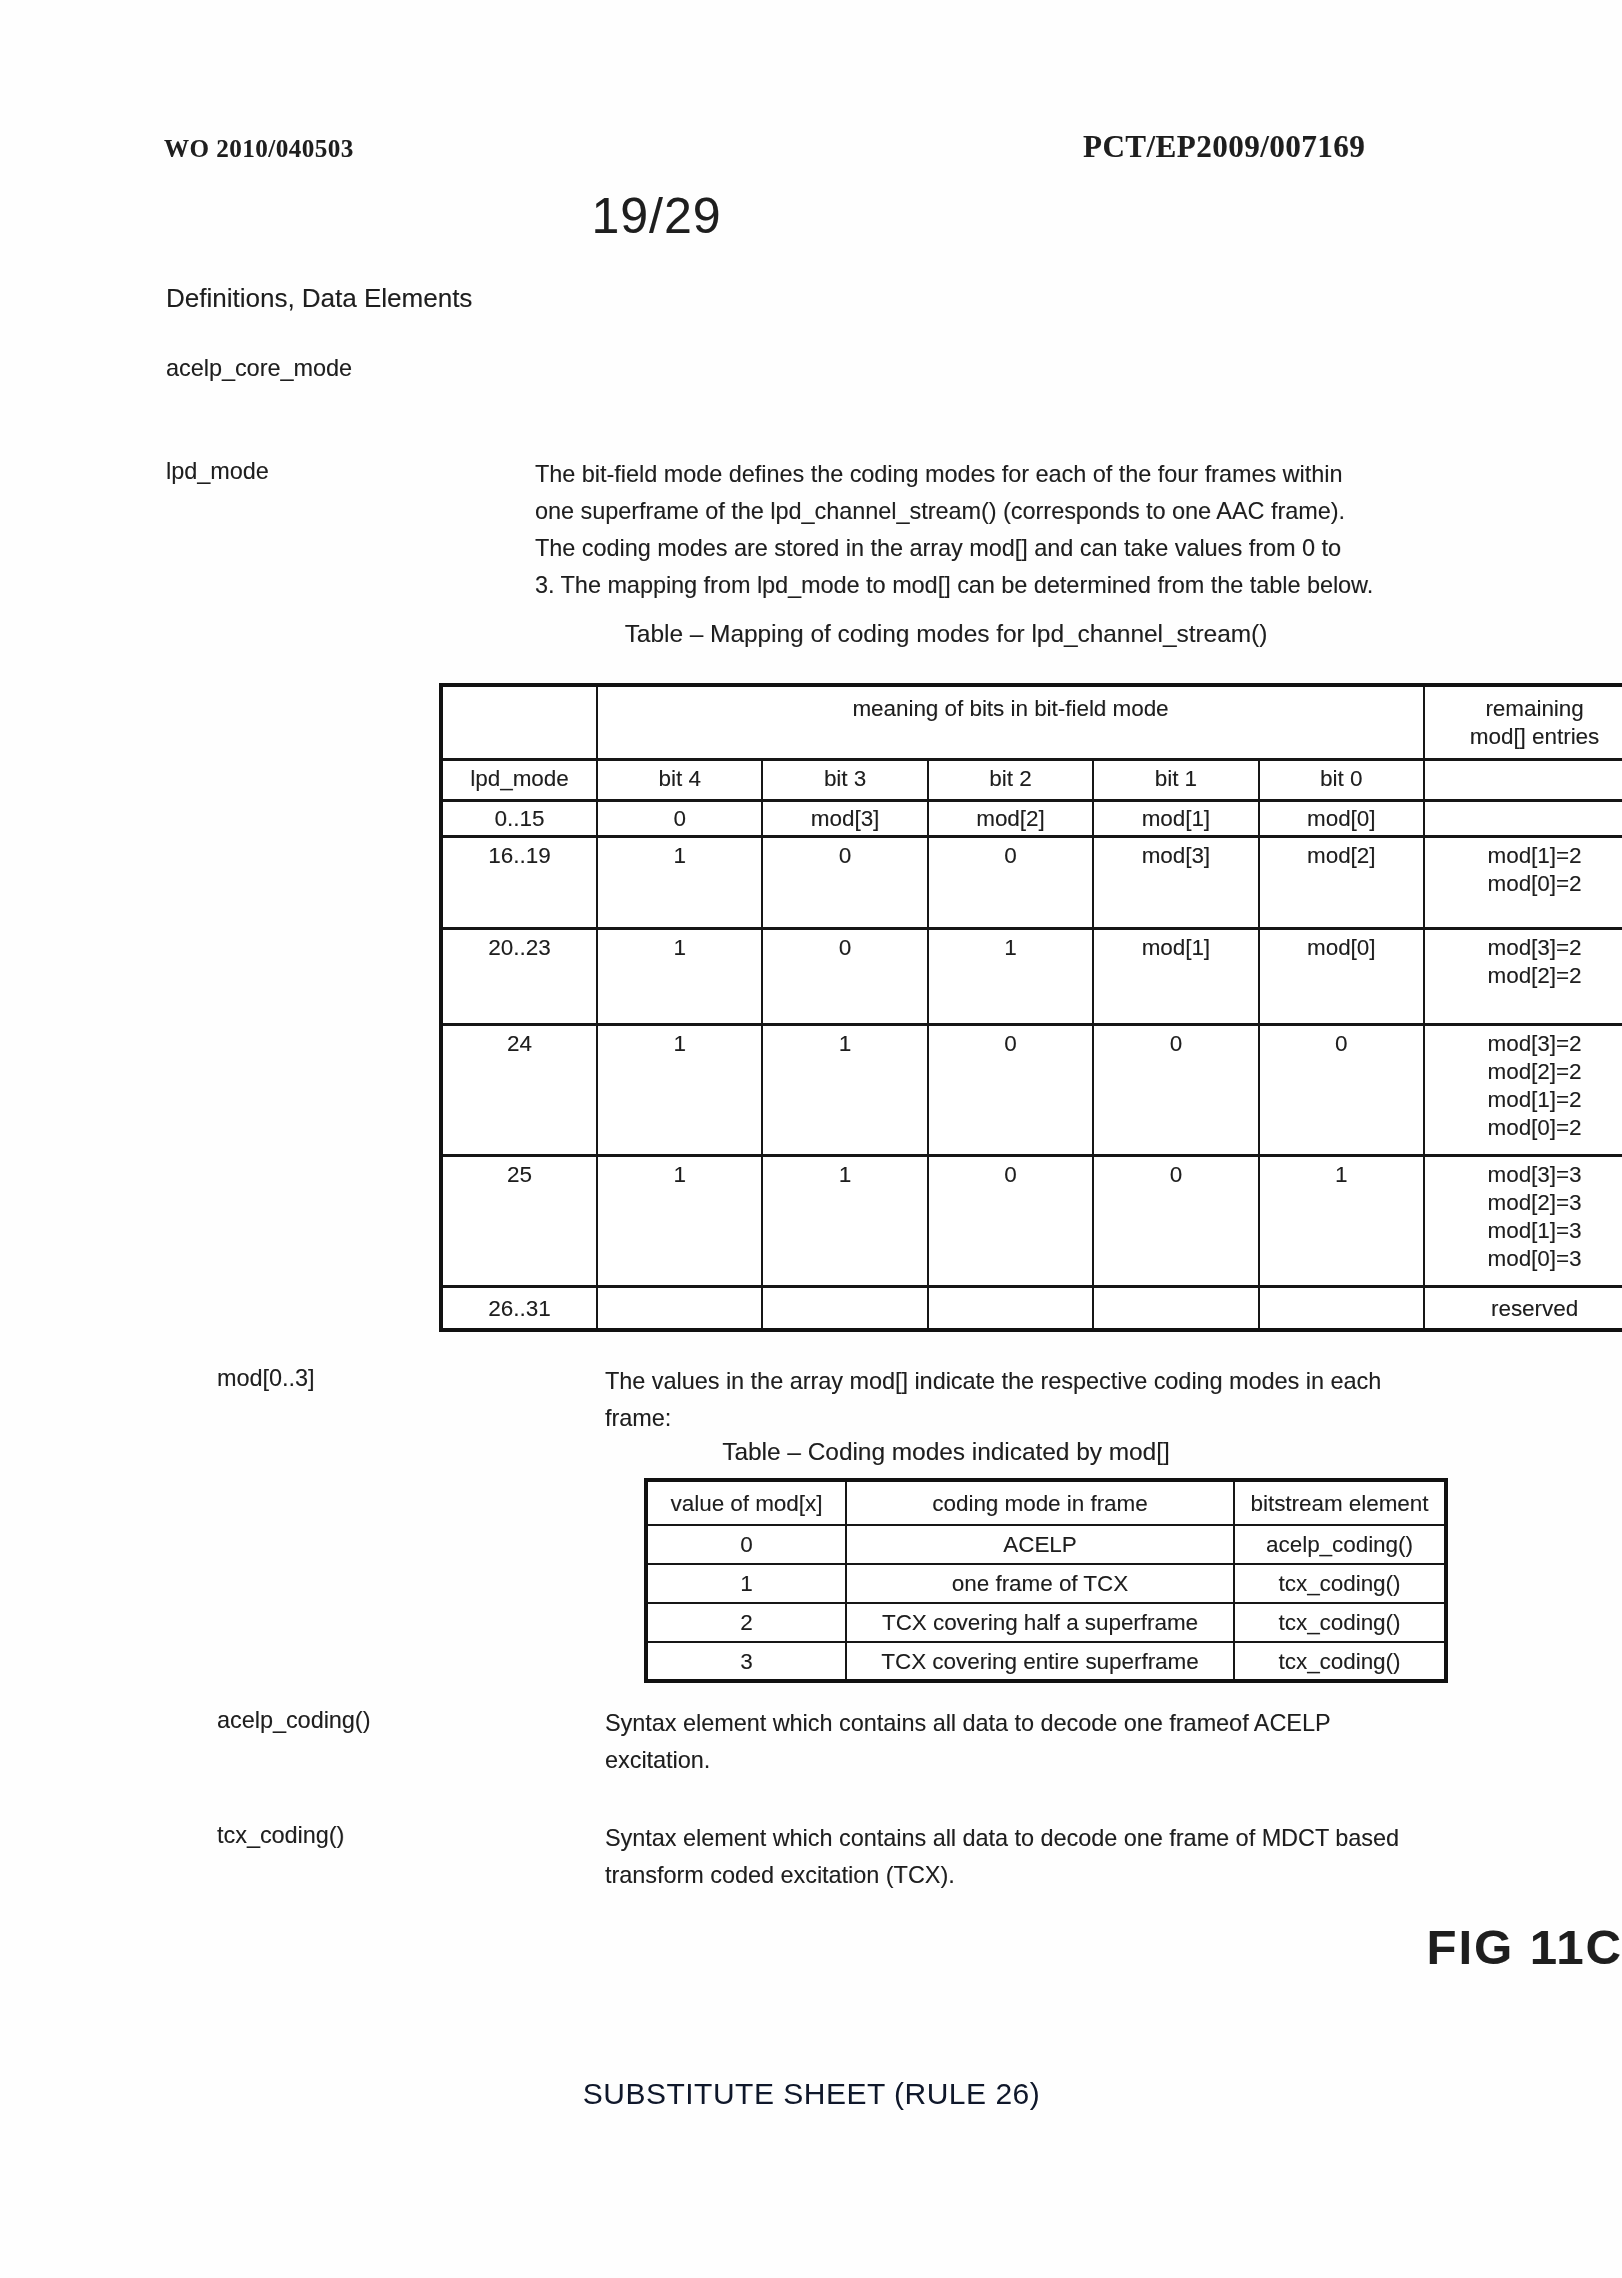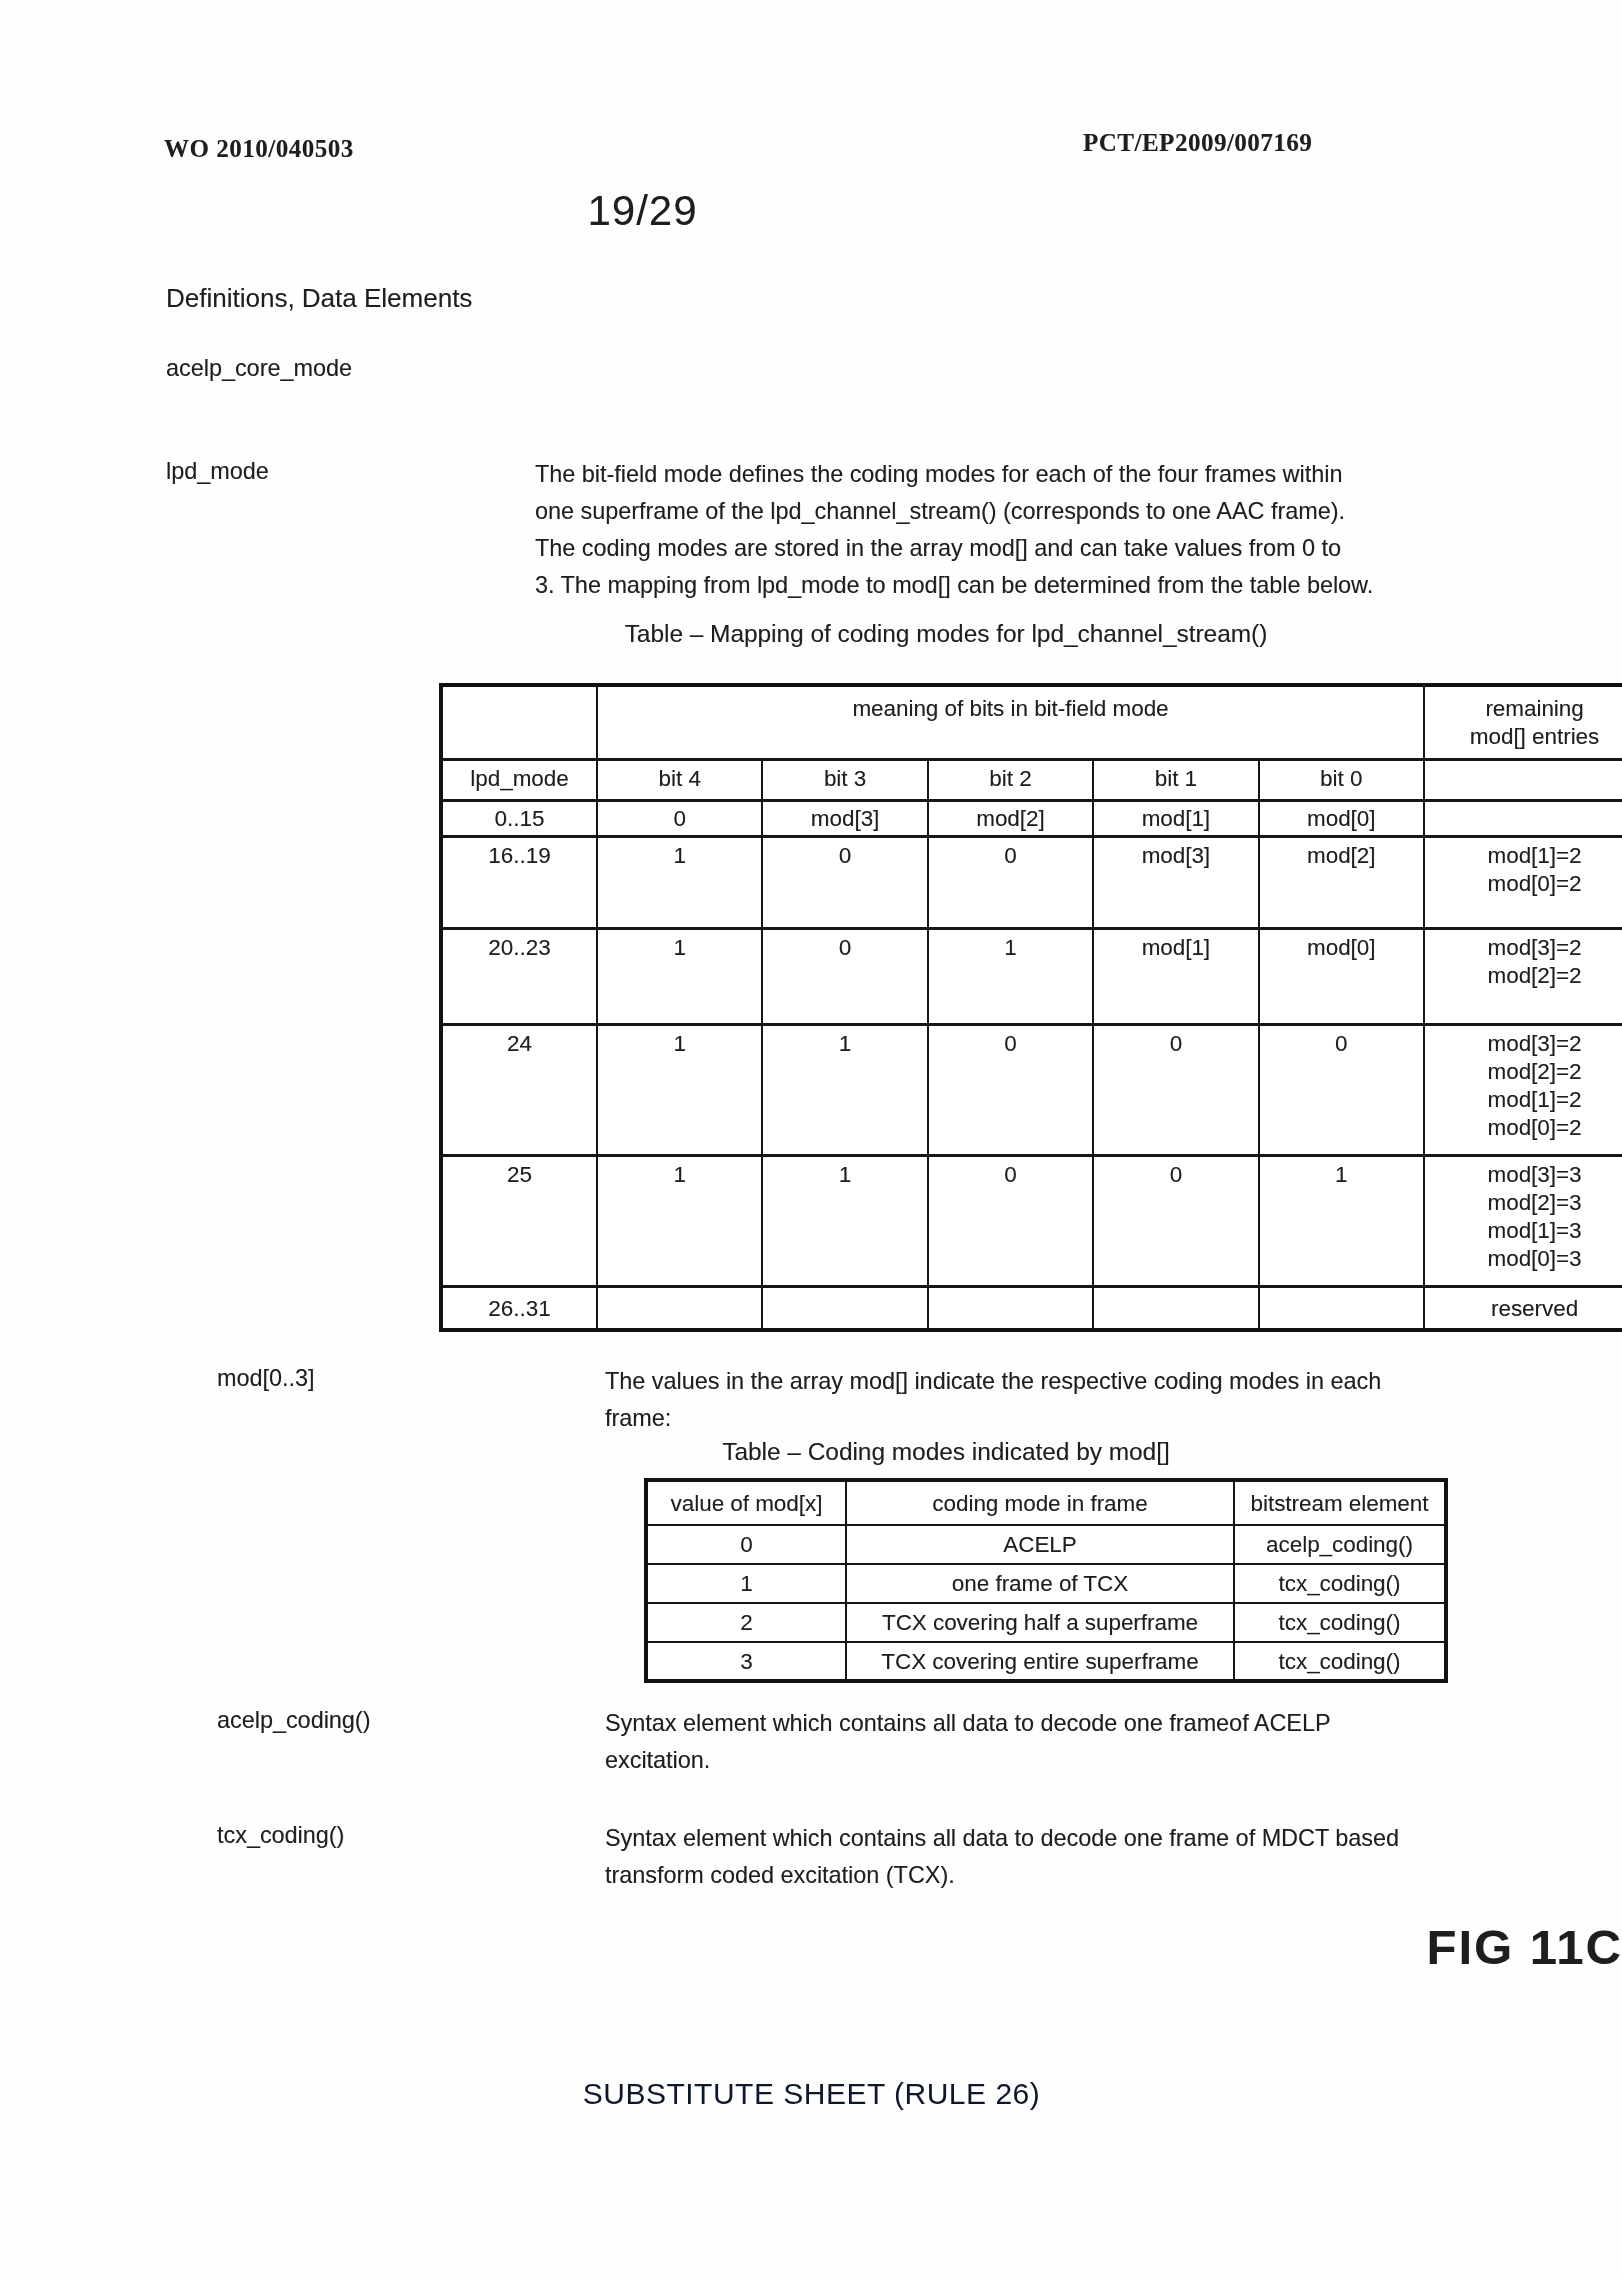--- a/index.html
+++ b/index.html
@@ -2,22 +2,22 @@
 <html><head>
 <meta charset="utf-8">
 <style>
   * { margin:0; padding:0; box-sizing:border-box; }
   html,body { width:1623px; height:2278px; background:#ffffff; overflow:hidden; }
   body { font-family:"Liberation Sans", sans-serif; color:#1e1e1e; }
   .page { position:relative; width:1623px; height:2278px; background:#fefefe; }
   .scan { text-shadow:0.3px 0.3px 0.6px rgba(40,40,40,0.35); }
 
   .hdr-left  { position:absolute; left:164px; top:135px; font-family:"Liberation Serif", serif; font-weight:bold; font-size:25px; letter-spacing:0.5px; }
-  .hdr-right { position:absolute; left:1083px; top:129px; font-family:"Liberation Serif", serif; font-weight:bold; font-size:25px; letter-spacing:0.5px; }
-  .page-num  { position:absolute; left:4px; top:187px; width:1339px; padding-right:62px; text-align:center; font-size:42px; letter-spacing:1px; }
+  .hdr-right { position:absolute; left:1083px; top:129px; font-family:"Liberation Serif", serif; font-weight:bold; font-size:31px; letter-spacing:0.5px; }
+  .page-num  { position:absolute; left:18px; top:187px; width:1339px; padding-right:62px; text-align:center; font-size:50px; letter-spacing:1px; }
 
   .section-heading { position:absolute; left:166px; top:283px; font-size:26px; }
 
   .def-row { position:absolute; left:166px; width:1297px; display:flex; align-items:flex-start;gap:20px; }
   .def-row .term { flex:0 0 349px; font-size:23.4px; padding-top:2px; }
   .def-row.indent .term { flex:0 0 419px; padding-left:51px; }
   .def-row .desc { flex:1; font-size:23.4px; line-height:37px; white-space:pre-line; }
 
   .pos-def1 { top:353px; }
   .pos-def2 { top:456px; }

